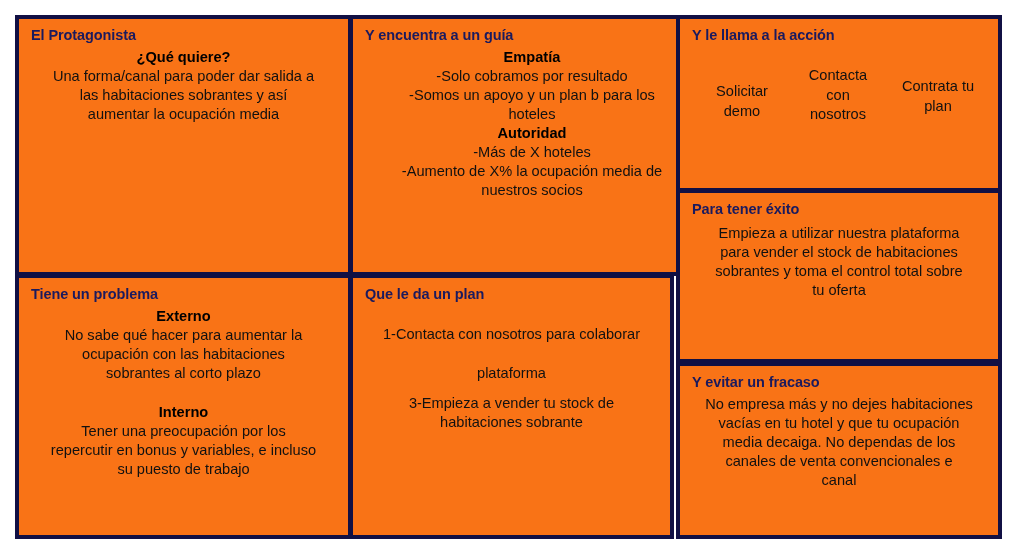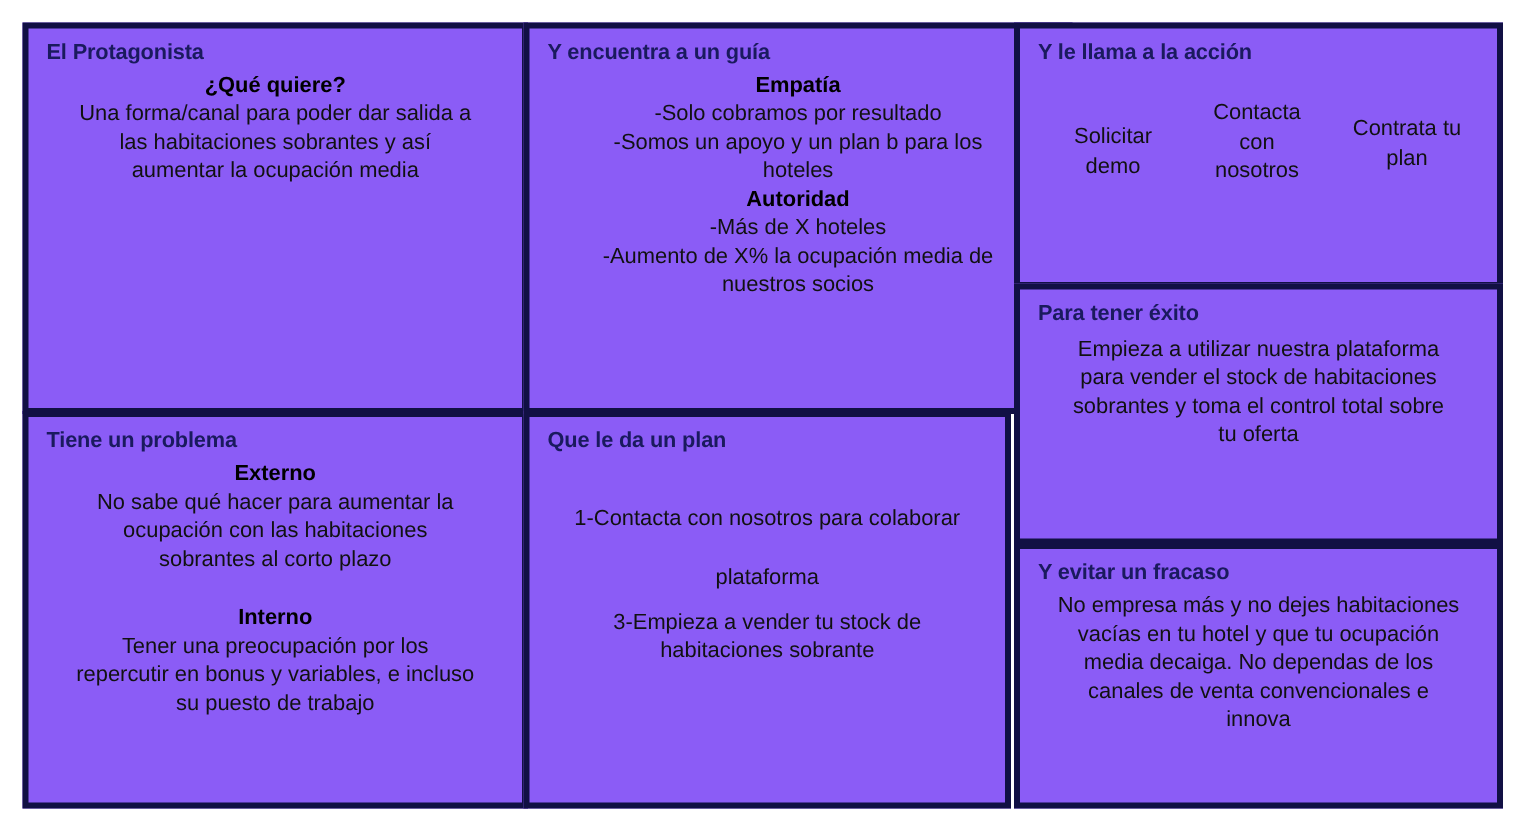--- a/index.html
+++ b/index.html
@@ -20,21 +20,21 @@
     height: 554px;
     background: #ffffff;
     overflow: hidden;
   }
 
   
   .panel {
     position: absolute;
     box-sizing: border-box;
     border: 4px solid #111044;
-    background: #8b5cf6;
+    background: #f97316;
     padding: 6px 10px 8px 10px;
     overflow: hidden;
   }
 
   .panel-title {
     font-size: 14.5px;
     font-weight: bold;
     color: #1a1a5e;
     line-height: 1.25;
     text-align: left;
@@ -88,21 +88,21 @@
   }
   .cta-col span { display: block; }
   #cta-0 { width: 96px; margin-top: 16px; }
   #cta-1 { width: 96px; margin-top: 0px; }
   #cta-2 { width: 104px; margin-top: 11px; }
 
   
   #panel-protagonista .panel-body { margin-top: 4px; }
   #panel-guia .panel-body { margin-top: 3px; }
   #panel-problema .panel-body { margin-top: 3px; }
-  #panel-plan .panel-body { margin-top: 34px; }
+  #panel-plan .panel-body { margin-top: 22px; }
   #panel-exito .panel-body { margin-top: 6px; padding: 0 4px; }
   #panel-fracaso .panel-body { margin-top: 2px; padding: 0 3px; }
 </style>
 </head>
 <body>
 
 <div class="canvas">
 
   <div class="panel" id="panel-protagonista">
     <div class="panel-title">El Protagonista</div>
@@ -184,17 +184,17 @@
     </div>
   </div>
 
   <div class="panel" id="panel-fracaso">
     <div class="panel-title">Y evitar un fracaso</div>
     <div class="panel-body">
       <span class="line">No empresa más y no dejes habitaciones</span>
       <span class="line">vacías en tu hotel y que tu ocupación</span>
       <span class="line">media decaiga. No dependas de los</span>
       <span class="line">canales de venta convencionales e</span>
-      <span class="line">innova</span>
+      <span class="line">canal</span>
     </div>
   </div>
 
 </div>
 
 </body></html>

